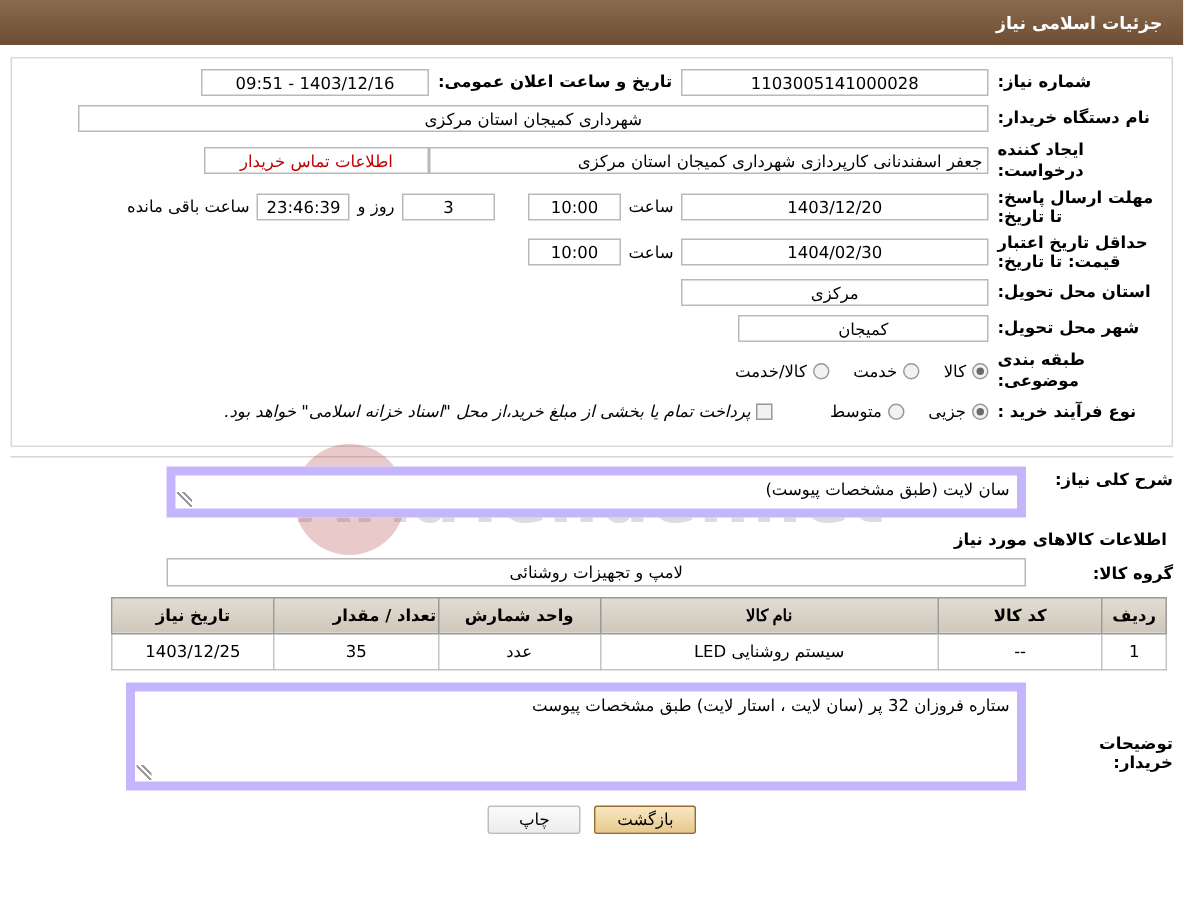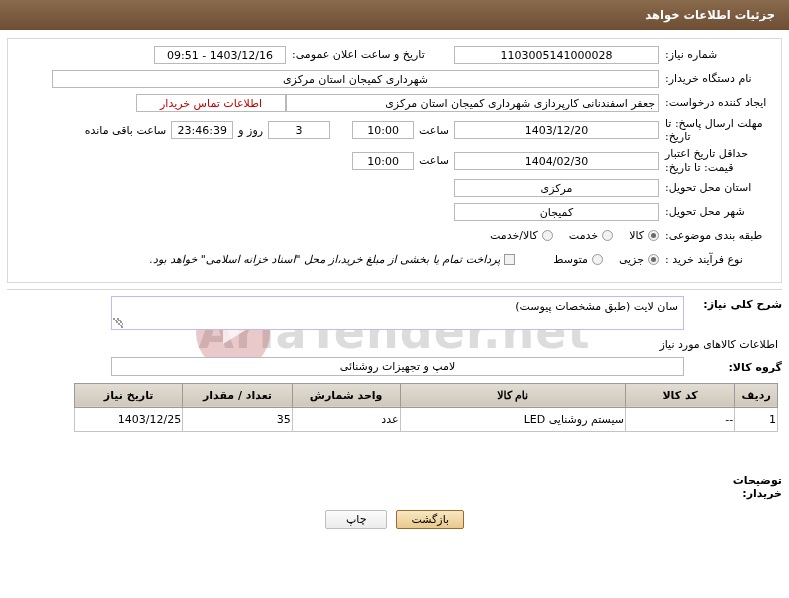--- a/index.html
+++ b/index.html
@@ -47,20 +47,21 @@
     margin-bottom: 4px;
     min-height: 20px;
   }
   .lbl {
     font-size: 11px;
     color: #000;
     text-align: left;
     padding-left: 6px;
     box-sizing: border-box;
     line-height: 1.25;
+    font-weight: bold;
   }
   .lbl-w {
     width: 118px;
     flex: 0 0 118px;
   }
   .inp {
     border: 1px solid #b9b9b9;
     background: #ffffff;
     height: 18px;
     font-size: 11px;
@@ -166,27 +167,27 @@
   }
 
   
   .mid {
     padding: 6px 7px 0 7px;
     position: relative;
     z-index: 8;
   }
   .sec-title {
     font-size: 11px;
-    font-weight: normal;
+    font-weight: bold;
     text-align: right;
     margin: 8px 4px 6px 0;
     color: #000;
   }
   .textarea {
-    border: 1px solid #c4b5fd;
+    border: 6px solid #c4b5fd;
     background: #fff;
     box-sizing: border-box;
     font-size: 11px;
     padding: 3px 5px;
     text-align: right;
     position: relative;
     color: #000;
     overflow: hidden;
   }
   .resizer {
@@ -211,21 +212,21 @@
     border: 1px solid #9a9a9a;
     color: #000;
     font-weight: bold;
     height: 21px;
     text-align: center;
     font-size: 11px;
   }
   table.grid td {
     border: 1px solid #c4c4c4;
     height: 21px;
-    text-align: right;
+    text-align: center;
     background: #fff;
     font-size: 11px;
     color: #000;
   }
 
   
   .footer {
     margin-top: 10px;
     display: flex;
     justify-content: center;
@@ -263,30 +264,30 @@
     text-align: right;
     padding-top: 2px;
   }
 </style>
 </head>
 <body>
 
 <div id="page">
 
   <div class="header">
-    <span>جزئیات اطلاعات خواهد</span>
+    <span>جزئیات اسلامی نیاز</span>
   </div>
 
   <div class="panel">
 
     <div class="row">
       <div class="lbl lbl-w">شماره نیاز:</div>
       <div class="inp" style="width:205px;">1103005141000028</div>
       <div class="lbl" style="width:168px;text-align:left;padding-left:6px;">تاریخ و ساعت اعلان عمومی:</div>
-      <div class="inp" style="width:132px;">1403/12/16 - 09:51</div>
+      <div class="inp" style="width:152px;">1403/12/16 - 09:51</div>
     </div>
 
     <div class="row">
       <div class="lbl lbl-w">نام دستگاه خریدار:</div>
       <div class="inp" style="width:607px;text-align:center;">شهرداری کمیجان استان مرکزی</div>
     </div>
 
     <div class="row">
       <div class="lbl lbl-w">ایجاد کننده درخواست:</div>
       <div class="inp" style="width:373px;text-align:right;">جعفر اسفندنانی  کارپردازی شهرداری کمیجان استان مرکزی</div>
@@ -311,21 +312,21 @@
       <div class="inp" style="width:62px;">10:00</div>
     </div>
 
     <div class="row">
       <div class="lbl lbl-w">استان محل تحویل:</div>
       <div class="inp" style="width:205px;">مرکزی</div>
     </div>
 
     <div class="row">
       <div class="lbl lbl-w">شهر محل تحویل:</div>
-      <div class="inp" style="width:205px;">کمیجان</div>
+      <div class="inp" style="width:167px;">کمیجان</div>
     </div>
 
     <div class="row">
       <div class="lbl lbl-w">طبقه بندی موضوعی:</div>
       <label class="rlabel">
         <span class="radio on"></span>
         <span>کالا</span>
       </label>
       <label class="rlabel">
         <span class="radio"></span>
@@ -379,38 +380,42 @@
       <div class="inp big" style="width:573px;margin-right:6px;text-align:center;">لامپ و تجهیزات روشنائی</div>
     </div>
 
     <table class="grid">
       <thead>
         <tr>
           <th style="width:40px;">ردیف</th>
           <th style="width:108px;">کد کالا</th>
           <th style="width:226px;font-family:Liberation Serif, serif;">نام کالا</th>
           <th style="width:106px;">واحد شمارش</th>
-          <th style="width:108px;">تعداد / مقدار</th>
+          <th style="width:108px;text-align:right;">تعداد / مقدار</th>
           <th style="width:106px;">تاریخ نیاز</th>
         </tr>
       </thead>
       <tbody>
         <tr>
           <td>1</td>
           <td>--</td>
           <td>سیستم روشنایی LED</td>
           <td>عدد</td>
           <td>35</td>
           <td>1403/12/25</td>
         </tr>
       </tbody>
     </table>
 
     <div class="row" style="align-items:flex-start;margin-top:8px;">
       <div class="notes-label" style="padding-top:34px;">توضیحات خریدار:</div>
+      <div class="textarea" style="width:600px;height:72px;margin-right:6px;">
+        <span>ستاره فروزان 32 پر (سان لایت ، استار لایت) طبق مشخصات پیوست</span>
+        <span class="resizer"></span>
+      </div>
     </div>
 
     <div class="footer">
       <button class="btn">بازگشت</button>
       <button class="btn plain">چاپ</button>
     </div>
 
   </div>
 </div>
 

